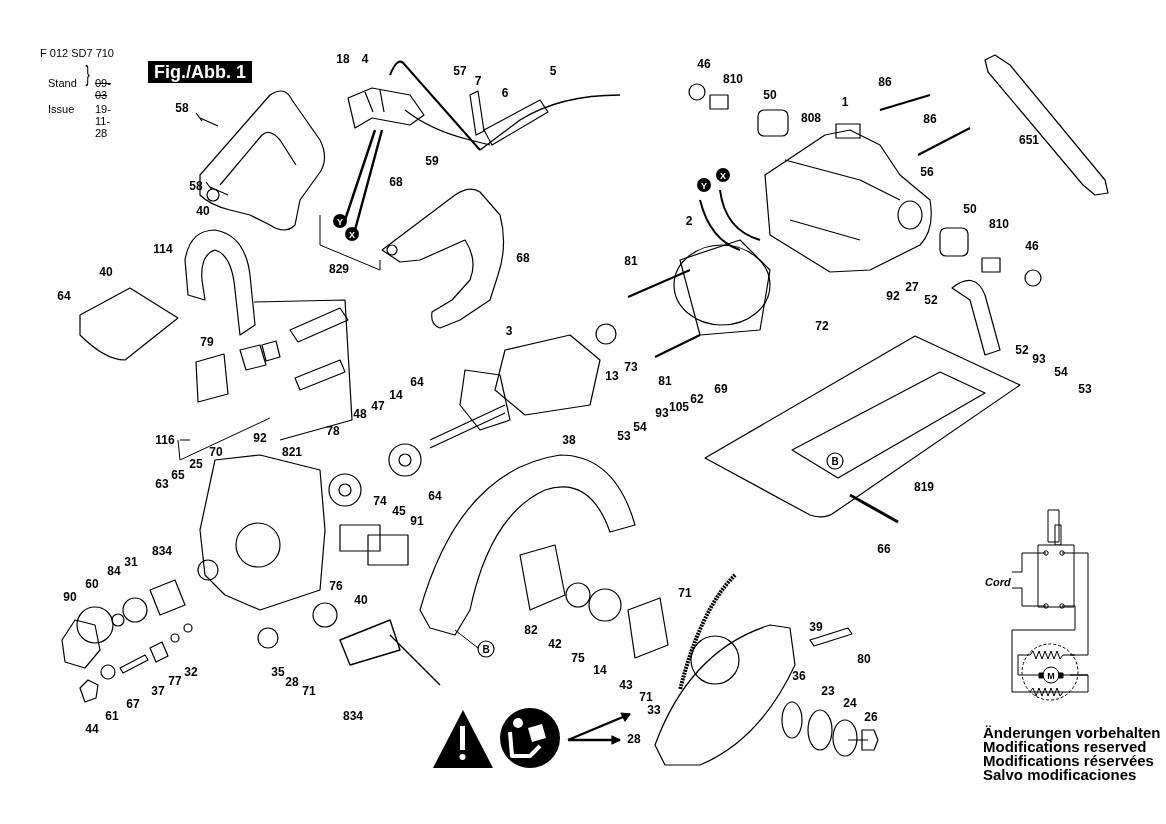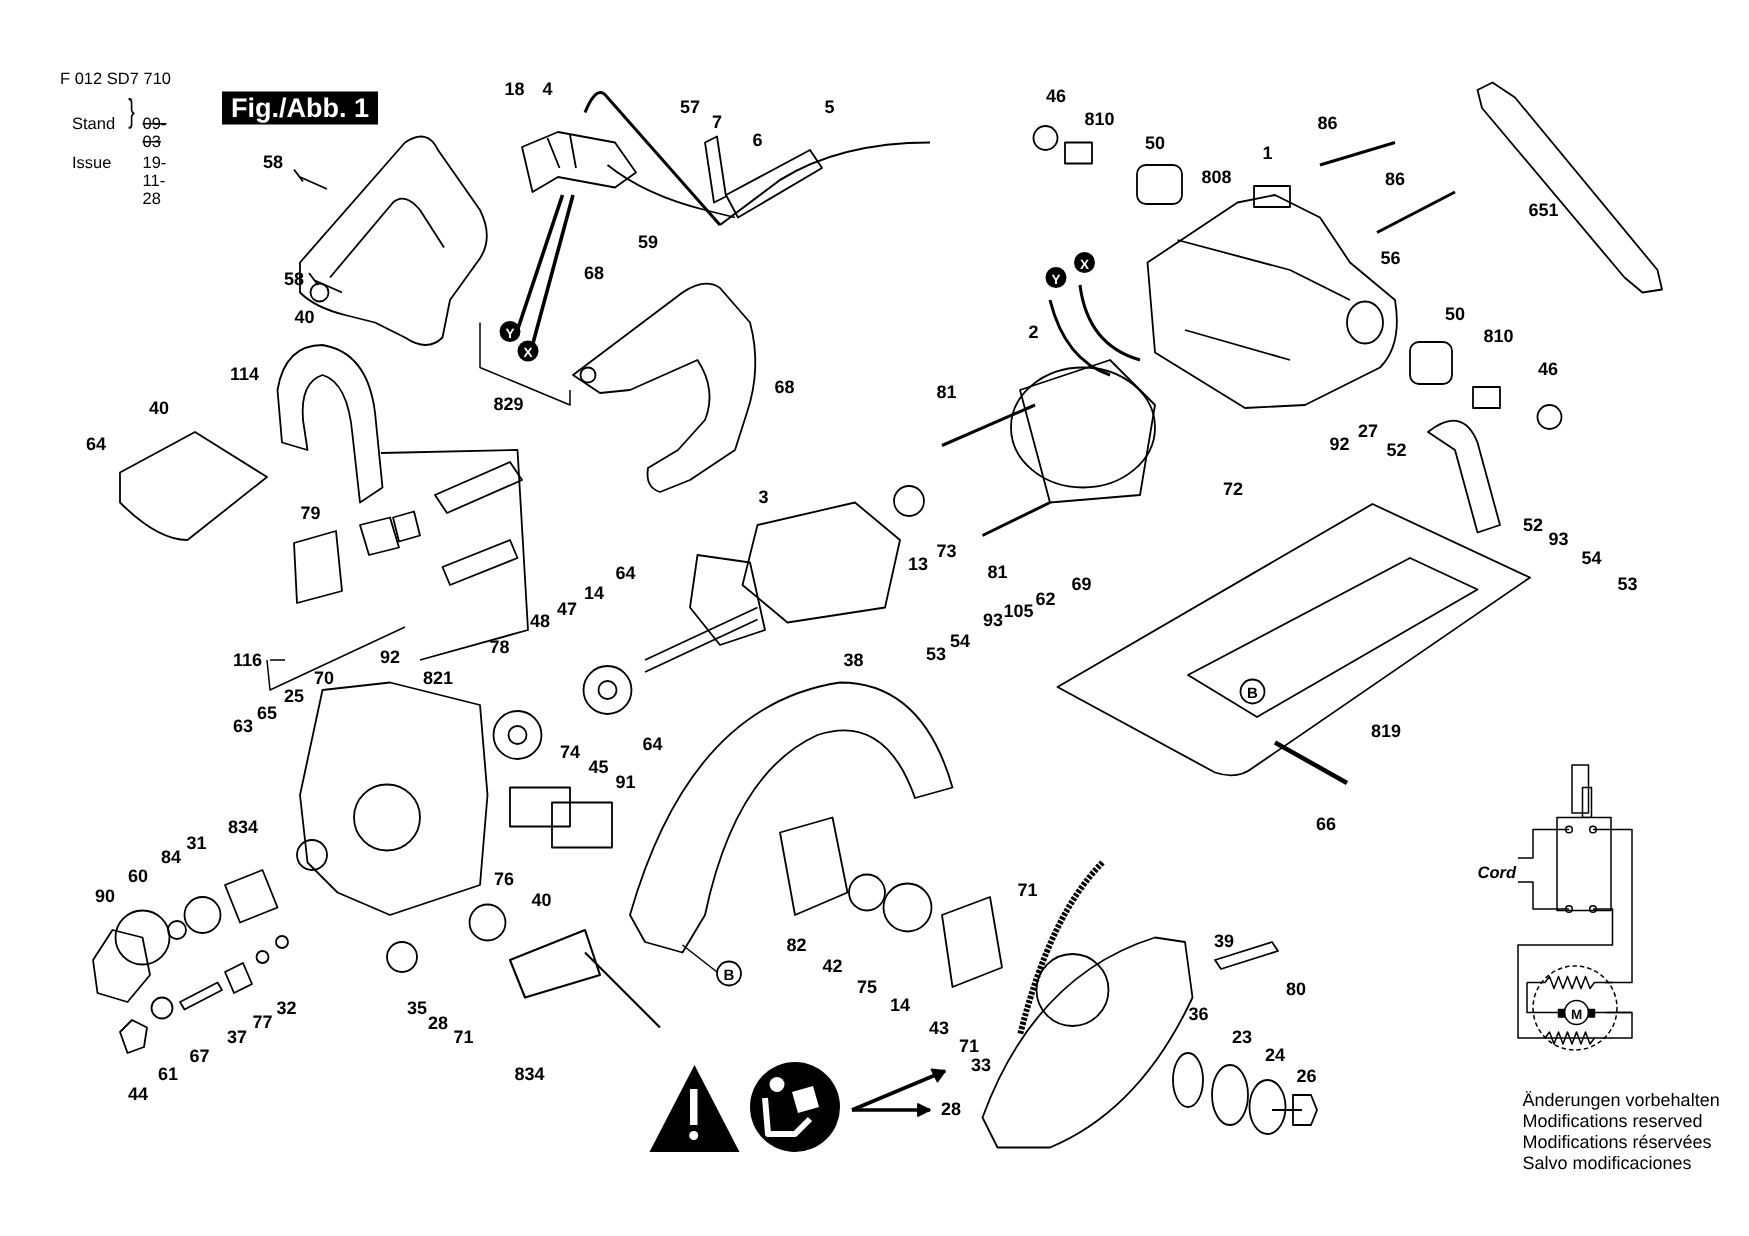--- a/index.html
+++ b/index.html
@@ -10,21 +10,21 @@
   .doc-number { left:40px; top:47px; font-size:11px; }
   .stand-block { left:48px; top:63px; }
   .stand-block .row { display:block; height:12px;margin-top:14px; }
   .brace { position:absolute; left:36px; top:0px; font-size:22px; line-height:22px; transform:scaleX(0.6); }
   .stand-val { position:absolute; left:47px; top:0px; font-size:11px; }
   .strike { text-decoration:line-through; }
   .fig-badge { position:absolute; left:148px; top:61px; background:#000; color:#fff;
                font-weight:bold; font-size:18px; line-height:22px; padding:0 6px; }
   .lbl { position:absolute; font-weight:bold; font-size:12px; line-height:12px;
          transform:translateX(-50%); white-space:nowrap; }
-  .footer { position:absolute; left:1015px; top:726px; font-size:12px; line-height:14px; }
+  .footer { position:absolute; left:983px; top:726px; font-size:15px; line-height:14px;font-weight:bold; }
   .footer div { white-space:nowrap; }
   .cord-lbl { position:absolute; left:985px; top:576px; font-weight:bold; font-size:11px;font-style:italic; }
   svg text { font-family:"Liberation Sans", sans-serif; }
 </style>
 </head>
 <body>
 
 <div id="sheet">
 
   <div class="hdr doc-number">F 012 SD7 710</div>

